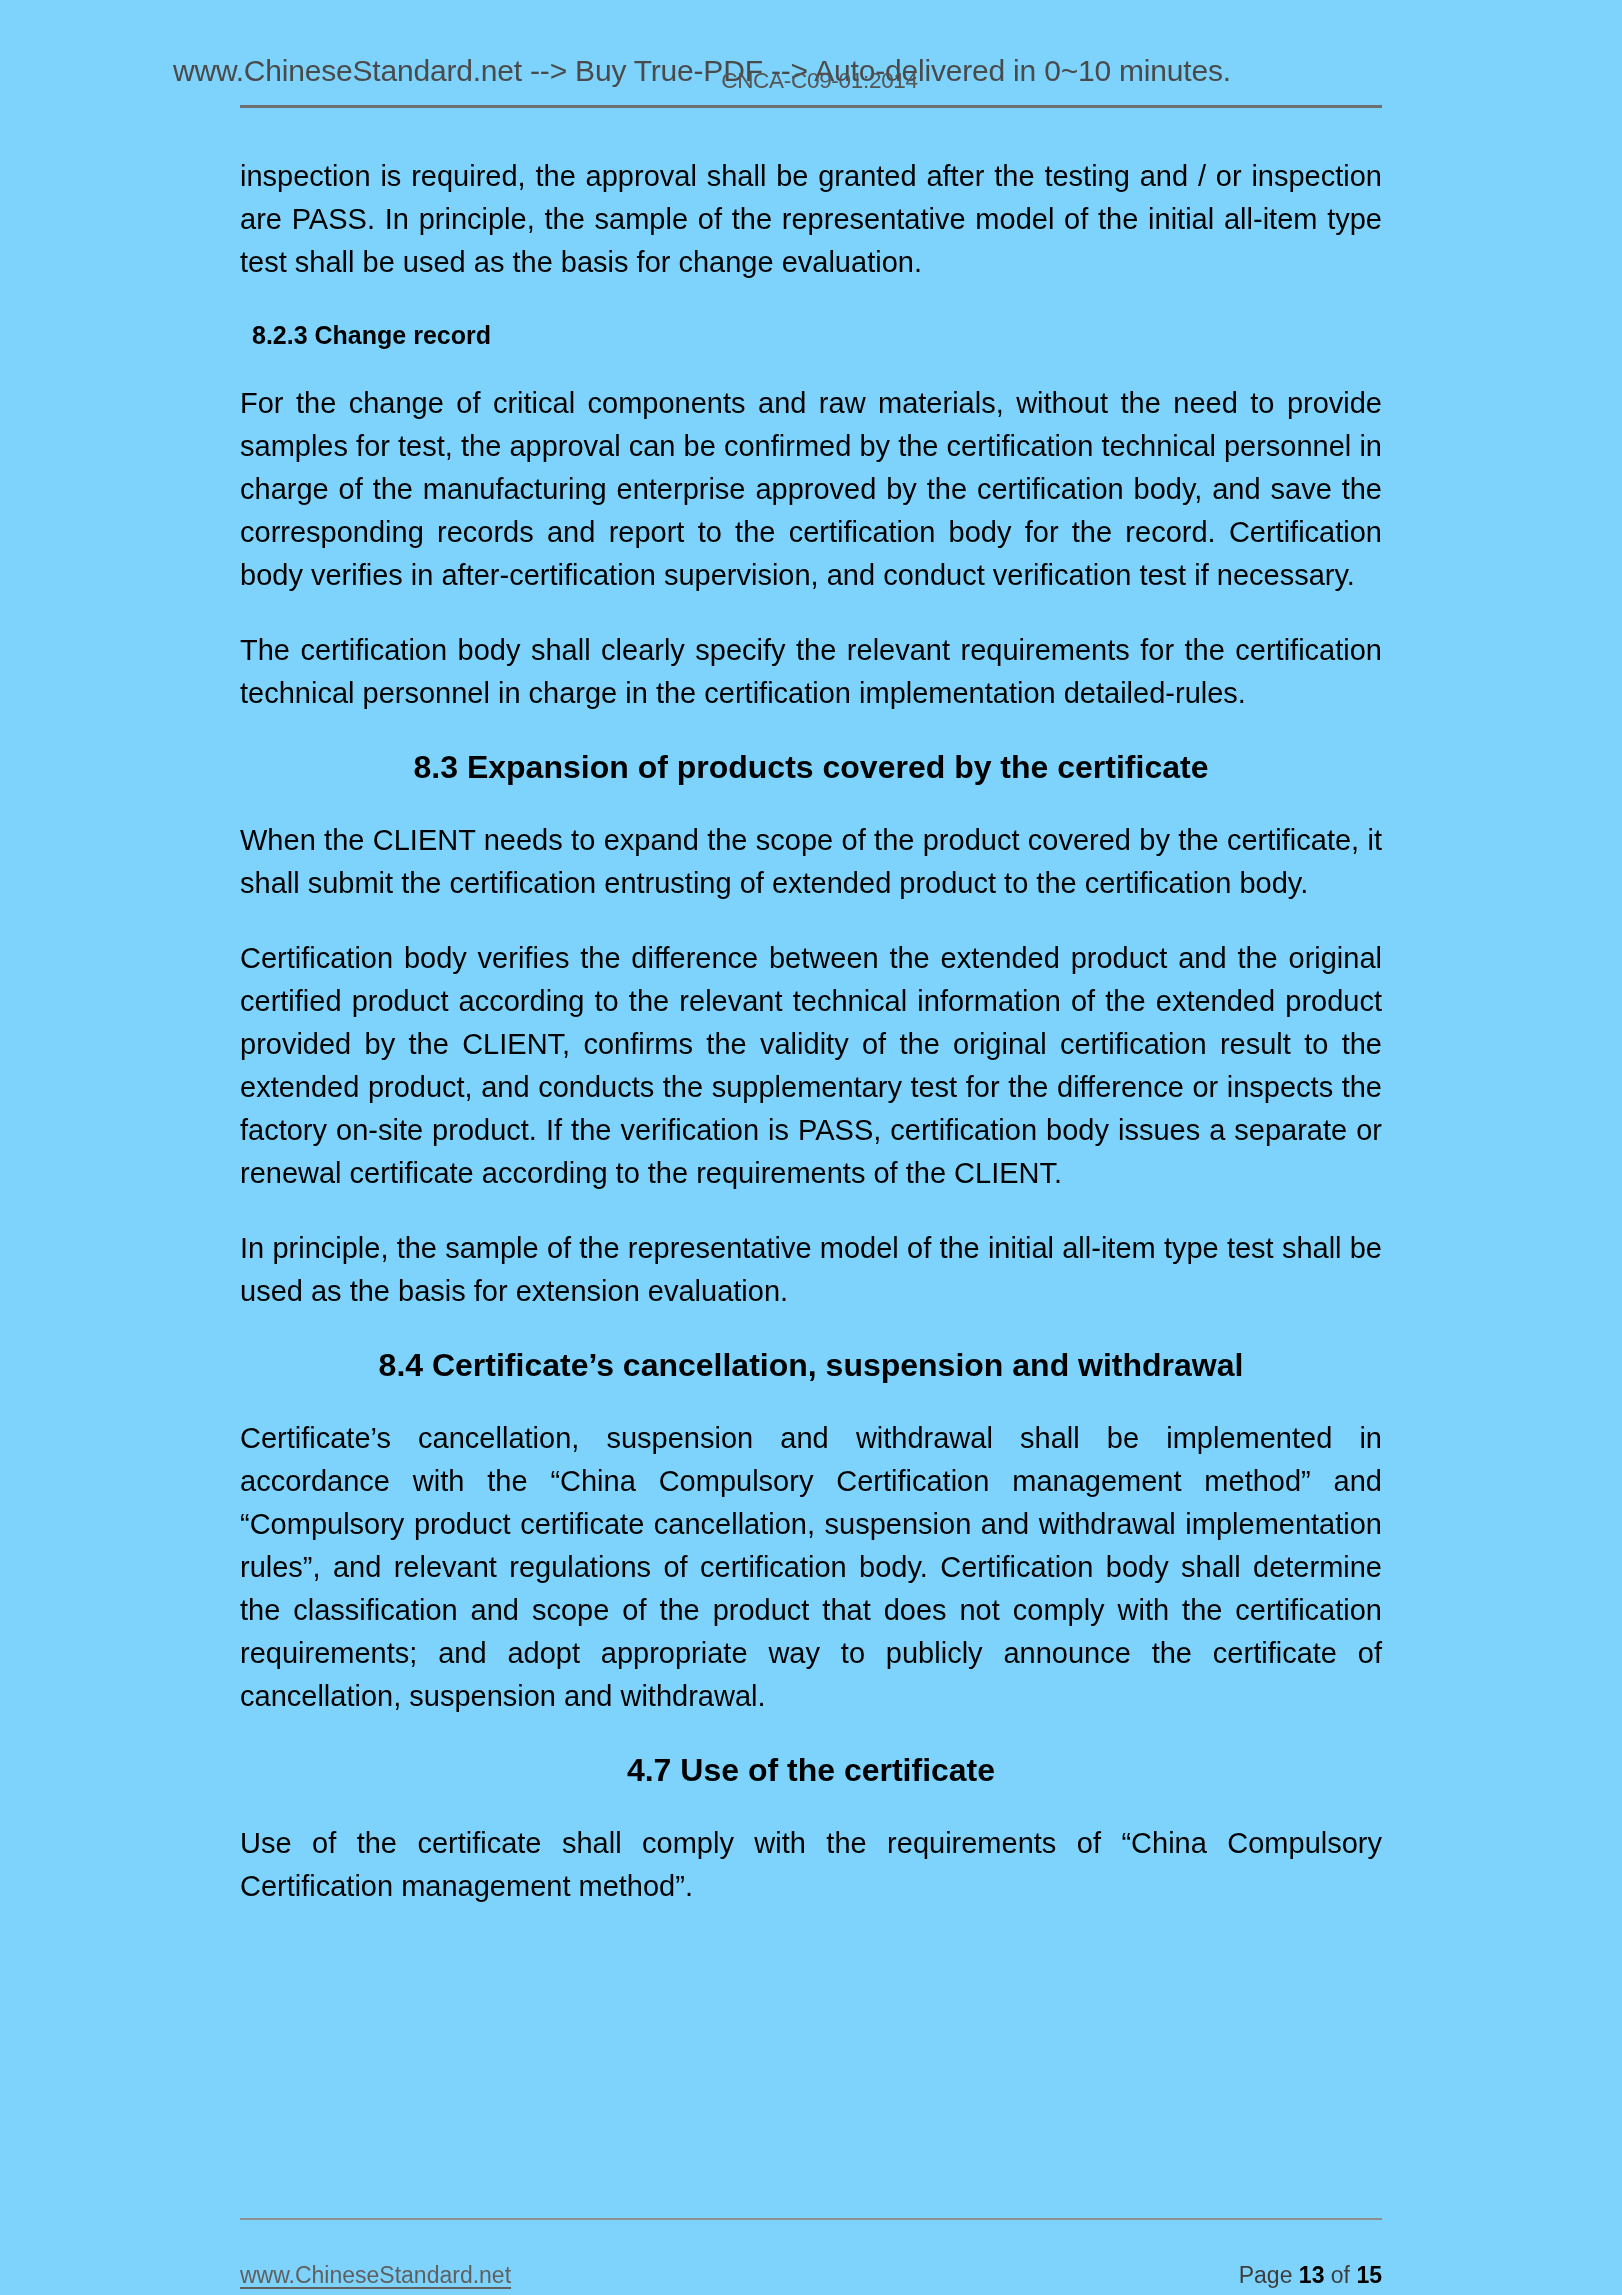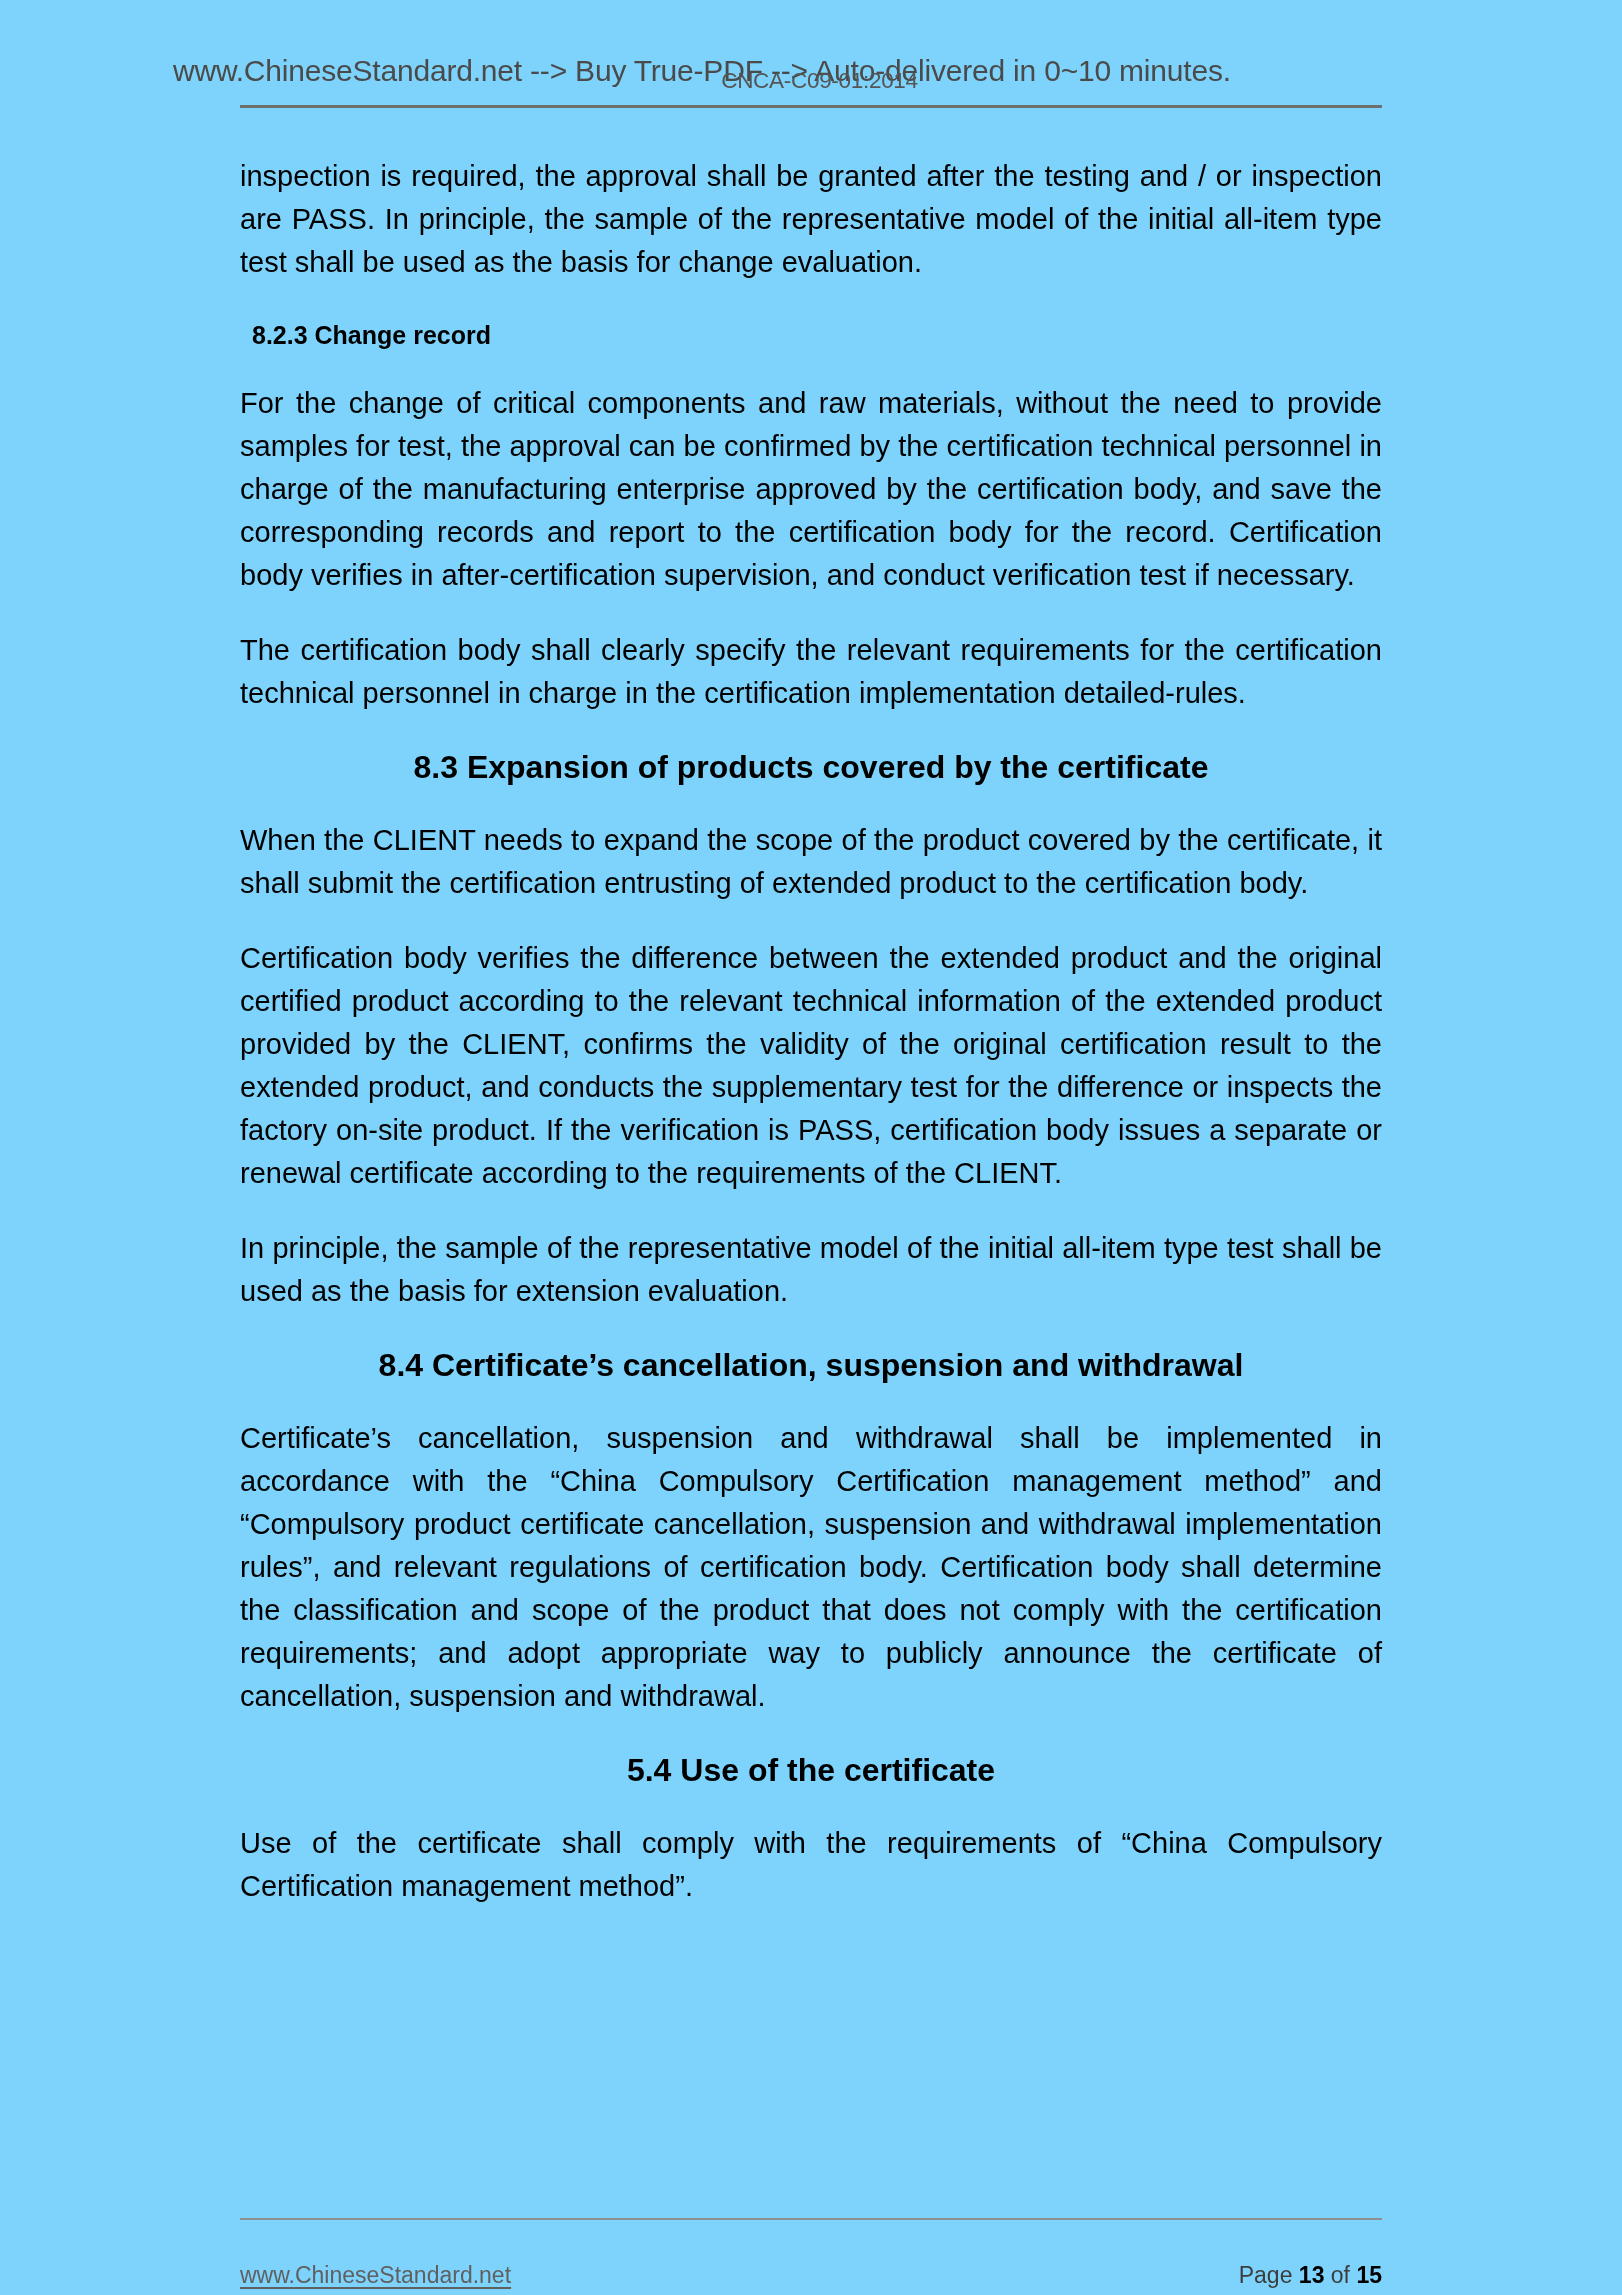--- a/index.html
+++ b/index.html
@@ -163,21 +163,21 @@
     <p class="body-text">When the CLIENT needs to expand the scope of the product covered by the certificate, it shall submit the certification entrusting of extended product to the certification body.</p>
 
     <p class="body-text">Certification body verifies the difference between the extended product and the original certified product according to the relevant technical information of the extended product provided by the CLIENT, confirms the validity of the original certification result to the extended product, and conducts the supplementary test for the difference or inspects the factory on-site product. If the verification is PASS, certification body issues a separate or renewal certificate according to the requirements of the CLIENT.</p>
 
     <p class="body-text">In principle, the sample of the representative model of the initial all-item type test shall be used as the basis for extension evaluation.</p>
 
     <h2 class="section-heading-major">8.4 Certificate’s cancellation, suspension and withdrawal</h2>
 
     <p class="body-text">Certificate’s cancellation, suspension and withdrawal shall be implemented in accordance with the “China Compulsory Certification management method” and “Compulsory product certificate cancellation, suspension and withdrawal implementation rules”, and relevant regulations of certification body. Certification body shall determine the classification and scope of the product that does not comply with the certification requirements; and adopt appropriate way to publicly announce the certificate of cancellation, suspension and withdrawal.</p>
 
-    <h2 class="section-heading-major">5.4 Use of the certificate</h2>
+    <h2 class="section-heading-major">4.7 Use of the certificate</h2>
 
     <p class="body-text">Use of the certificate shall comply with the requirements of “China Compulsory Certification management method”.</p>
 
   </div>
 
   <div class="footer">
     <div class="footer-rule"></div>
     <div class="footer-row">
       <a class="footer-link">www.ChineseStandard.net</a>
       <div class="footer-page">

